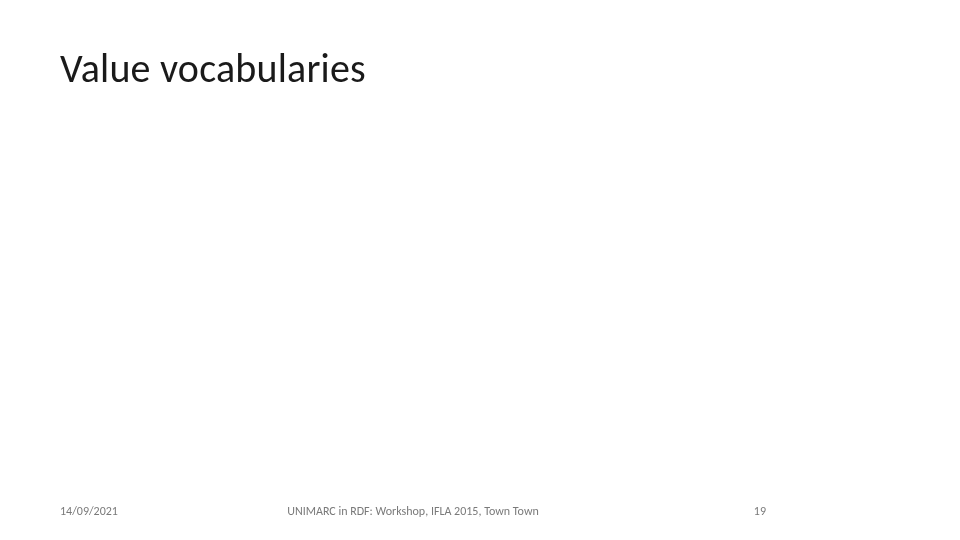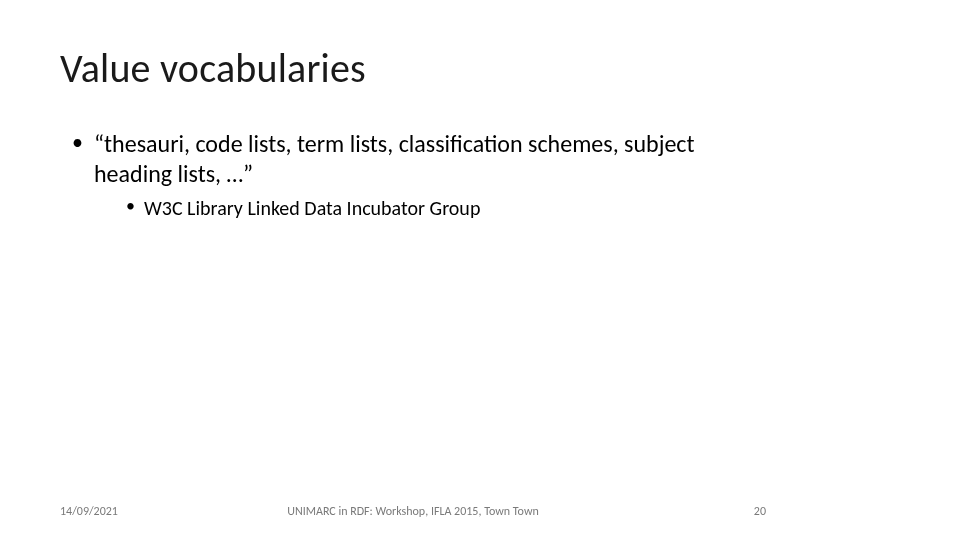--- a/index.html
+++ b/index.html
@@ -17,28 +17,20 @@
   .footer .right { margin-left: auto; }
   .footer .left, .footer .right { position: relative; z-index: 1; }
 </style>
 </head>
 <body>
 
 <div class="slide">
   <h1 class="title">Value vocabularies</h1>
 
   <ul class="level1">
-    <li>
-      <span>“thesauri, code lists, term lists, classification schemes, subject heading lists, …”</span>
-      <ul class="level2">
-        <li>
-          <span>W3C Library Linked Data Incubator Group</span>
-        </li>
-      </ul>
-    </li>
   </ul>
 
   <div class="footer">
     <span class="left">14/09/2021</span>
     <span class="center">UNIMARC in RDF: Workshop, IFLA 2015, Town Town</span>
-    <span class="right">20</span>
+    <span class="right">19</span>
   </div>
 </div>
 
 </body></html>

